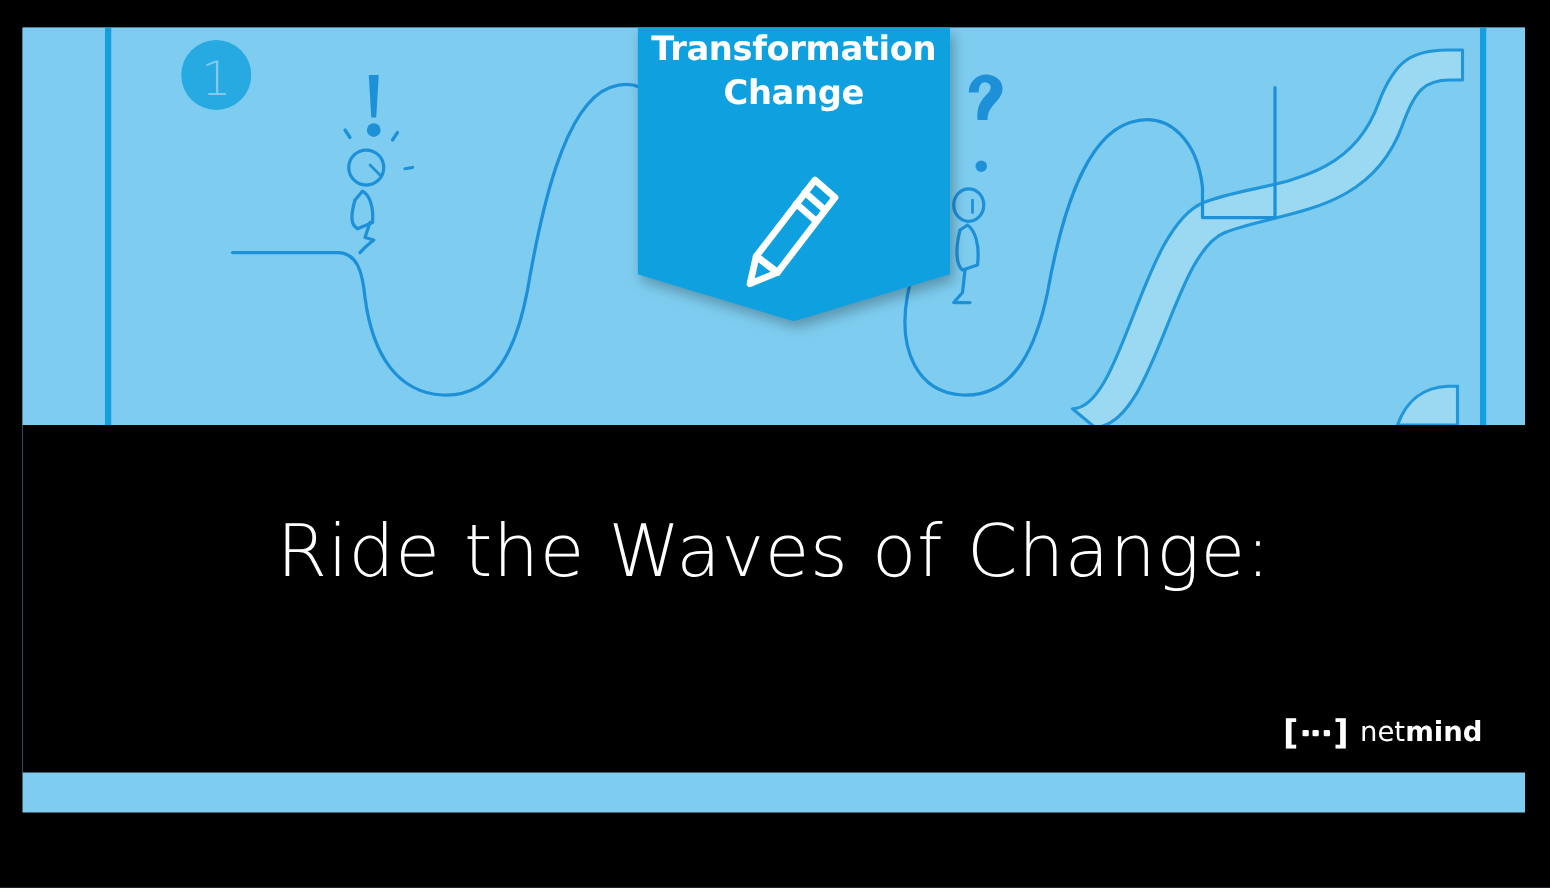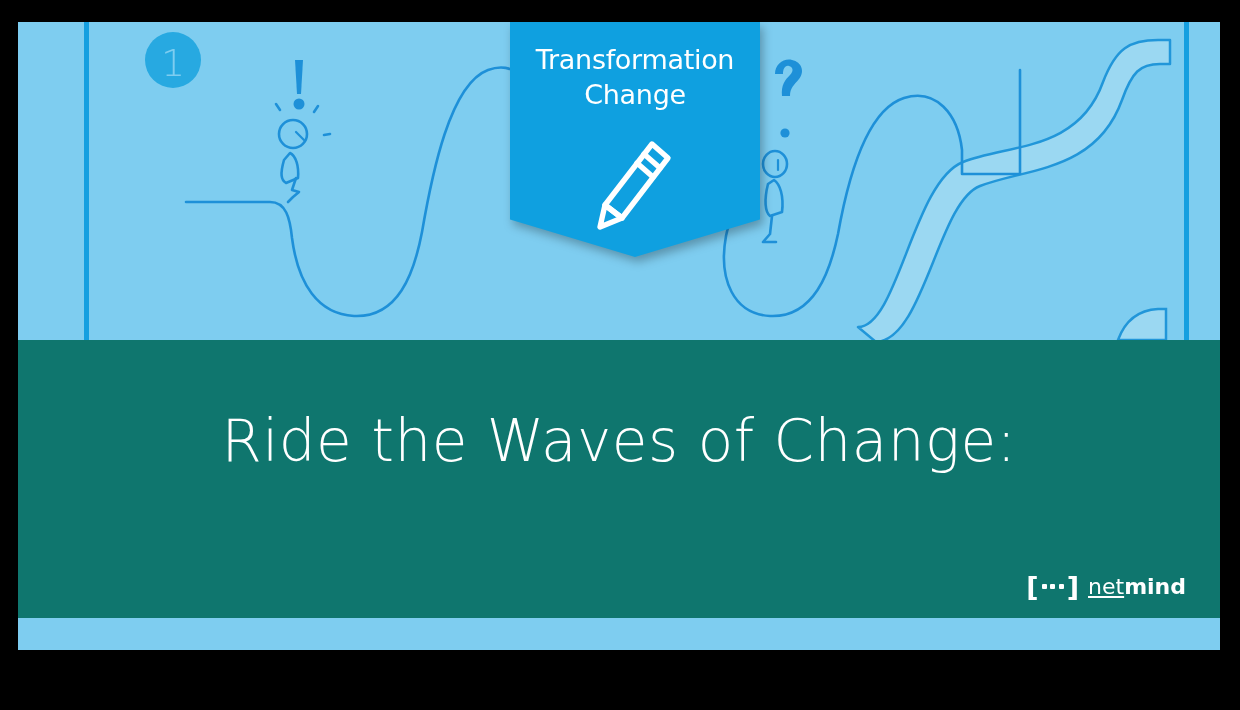--- a/index.html
+++ b/index.html
@@ -26,21 +26,21 @@
     width:1202px; height:318px;
     background:#7ECDF0;
     overflow:hidden;
   }
   .illustration svg { position:absolute; left:0; top:0; display:block; }
 
   
   .band {
     position:absolute; left:0; top:318px;
     width:1202px; height:278px;
-    background:#0f766e;
+    background:#000000;
   }
 
   
   .title-block {
     position:absolute; left:0; top:60px;
     width:1202px;
     text-align:center;
     color:#ffffff;
   }
   .title-line {
@@ -64,42 +64,41 @@
     font-size:26px; line-height:1;
     letter-spacing:0px;
     font-family:"DejaVu Sans", sans-serif;
     font-weight:700;
     color:#ffffff;
   }
   .logo-bracket { font-size:27px; line-height:1; }
   .logo-dots { display:flex; gap:3.5px; margin:0 3px; }
   .logo-dot { width:5px; height:5px; background:#ffffff; border-radius:1px; }
   .logo-word { font-size:22px; line-height:1; font-family:"DejaVu Sans", sans-serif; }
-  .logo-word .lt { font-weight:400;text-decoration:underline; }
+  .logo-word .lt { font-weight:400; }
   .logo-word .bd { font-weight:700; }
 
   
   .banner {
     position:absolute;
     left:492px; top:0px;
     width:250px; height:235px;
     filter:drop-shadow(3px 5px 5px rgba(0,0,0,0.28));
   }
   .banner-bg {
     position:absolute; inset:0;
     background:#0FA0E0;
     clip-path:polygon(0 0, 100% 0, 100% 84%, 50% 100%, 0 84%);
   }
   .banner-text {
     position:relative;
-    padding-top:20px;
     text-align:center;
     color:#ffffff;
     font-family:"DejaVu Sans", sans-serif;
-    font-weight:400;
+    font-weight:700;
     font-size:27px;
     line-height:35px;
     letter-spacing:-0.3px;
   }
   .banner-pencil {
     position:absolute;
     left:50%; top:112px;
     transform:translateX(-50%);
   }
 </style>

